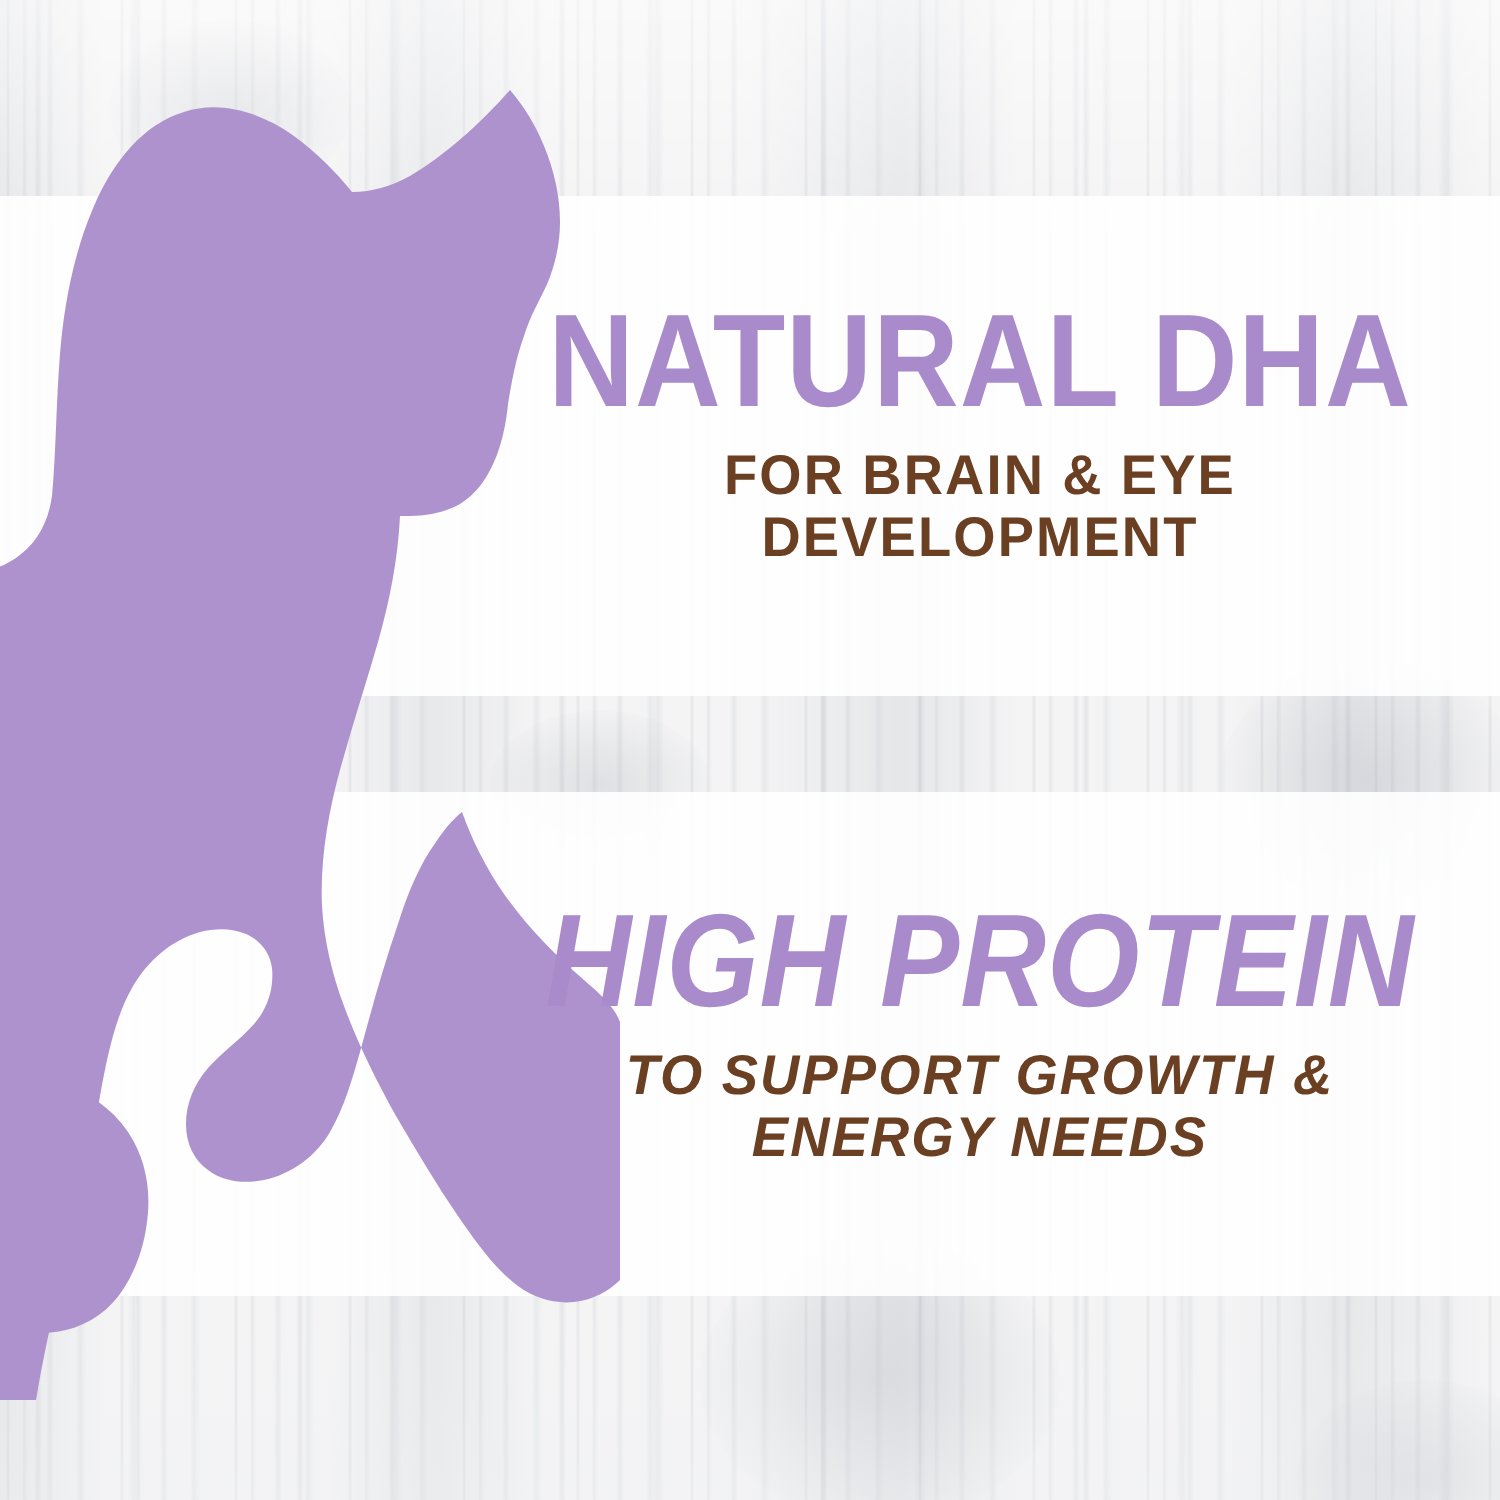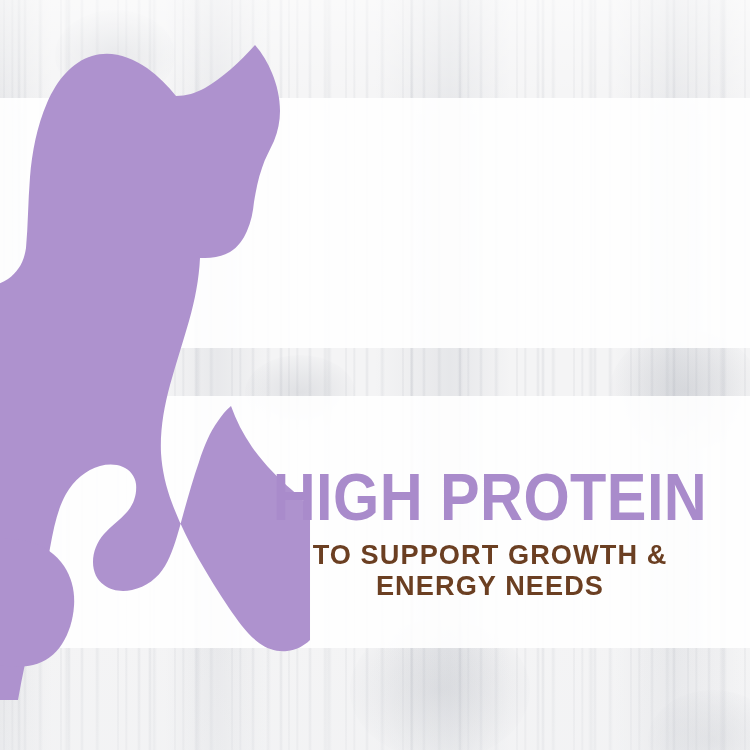--- a/index.html
+++ b/index.html
@@ -123,21 +123,21 @@
   .cat-wrap svg { display: block; width: 100%; height: 100%; }
 
   
   .copy-block {
     position: absolute;
     left: 230px;
     width: 520px;
     text-align: center;
   }
   .copy-1 { top: 148px; }
-  .copy-2 { top: 465px; }
+  .copy-2 { top: 448px; font-style: italic; }
 
   .headline {
     font-family: "Liberation Sans Narrow", "Liberation Sans", sans-serif;
     font-weight: bold;
     font-size: 66px;
     line-height: 0.98;
     letter-spacing: 0.5px;
     color: #A98BCB;
     margin: 0;
     transform: scaleX(0.90);
@@ -237,20 +237,27 @@
         C 44 546, 56 554, 64 566
         C 72 578, 75 592, 74 606
         C 73 620, 69 633, 62 644
         C 55 655, 45 662, 33 665
         C 20 668, 6 667, -14 662
         Z
       "></path>
     </svg>
   </div>
 
+  <div class="copy-block copy-1">
+    <div class="headline">NATURAL DHA</div>
+    <div class="subline">
+      <span>FOR BRAIN &amp; EYE</span>
+      <span class="sub-line-2">DEVELOPMENT</span>
+    </div>
+  </div>
 
   <div class="copy-block copy-2">
     <div class="headline">HIGH PROTEIN</div>
     <div class="subline">
       <span>TO SUPPORT GROWTH &amp;</span>
       <span class="sub-line-2">ENERGY NEEDS</span>
     </div>
   </div>
 
 </div>

